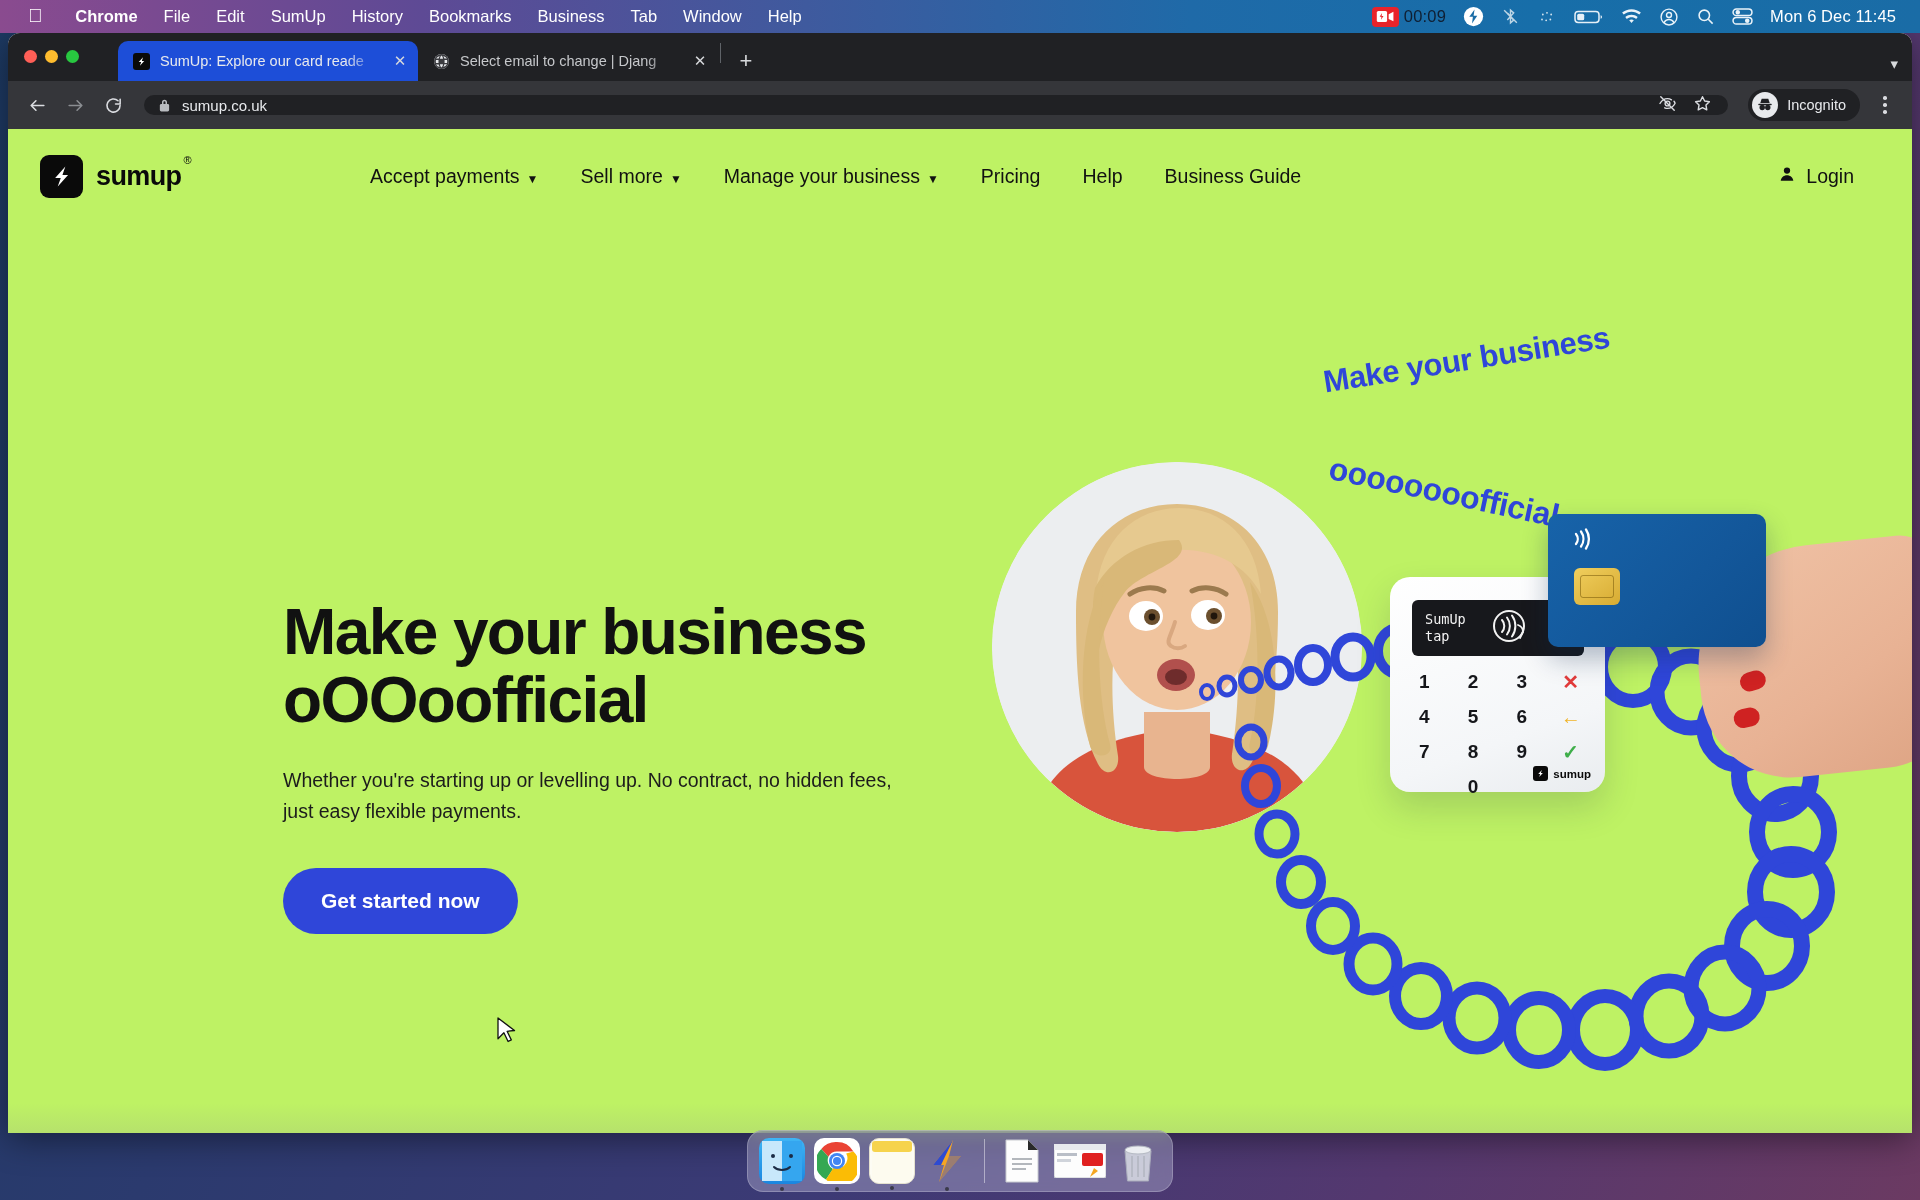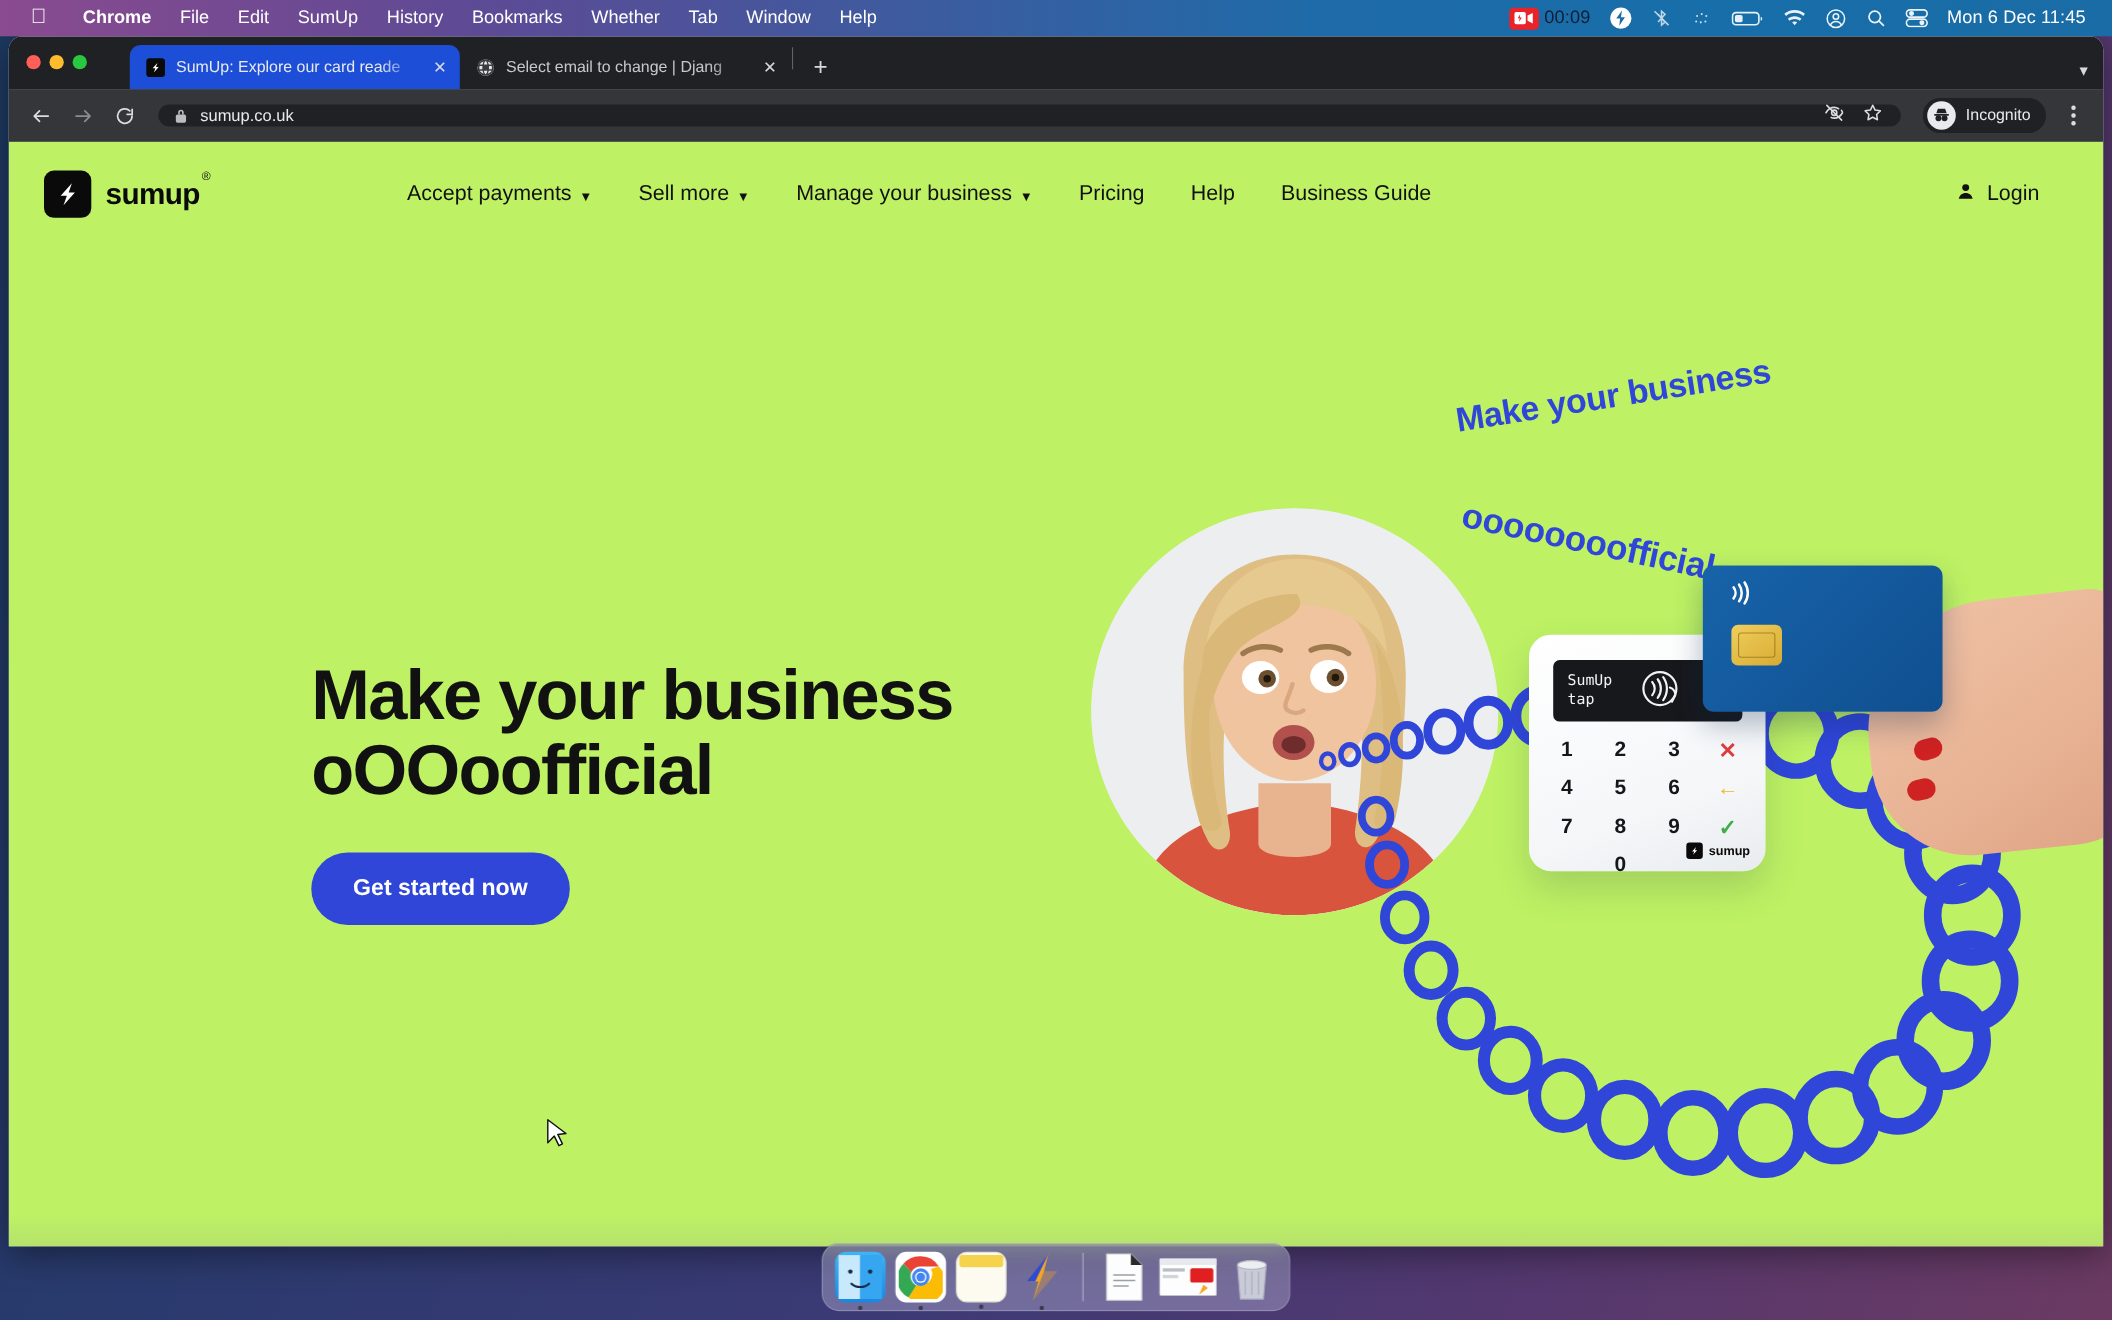--- a/index.html
+++ b/index.html
@@ -212,21 +212,21 @@
 <body>
 
 <div id="menubar">
   <span class="mb-apple"></span>
   <span class="mb-item bold">Chrome</span>
   <span class="mb-item">File</span>
   <span class="mb-item">Edit</span>
   <span class="mb-item">SumUp</span>
   <span class="mb-item">History</span>
   <span class="mb-item">Bookmarks</span>
-  <span class="mb-item">Whether</span>
+  <span class="mb-item">Business</span>
   <span class="mb-item">Tab</span>
   <span class="mb-item">Window</span>
   <span class="mb-item">Help</span>
 
   <div id="menubar-right">
     <span class="rec-chip">
       <span class="rec-badge">
         <svg viewBox="0 0 24 16">
             <path d="M1 3a2 2 0 012-2h9a2 2 0 012 2v10a2 2 0 01-2 2H3a2 2 0 01-2-2z" fill="#fff"></path>
             <path d="M16 5l6-3v12l-6-3z" fill="#fff"></path>
@@ -439,20 +439,21 @@
       </div>
     </header>
 
     <section id="hero">
 
       <div id="hero-copy">
         <h1 id="headline">
           <span>Make your business</span><br>
           <span>oOOoofficial</span>
         </h1>
+        <p id="subhead">Whether you're starting up or levelling up. No contract, no hidden fees, just easy flexible payments.</p>
         <button id="cta">Get started now</button>
       </div>
 
       <div id="hero-art">
 
         <div id="portrait">
           <svg viewBox="0 0 370 370" width="370" height="370">
             <defs>
               <clipPath id="circ">
                   <circle cx="185" cy="185" r="185"></circle>

